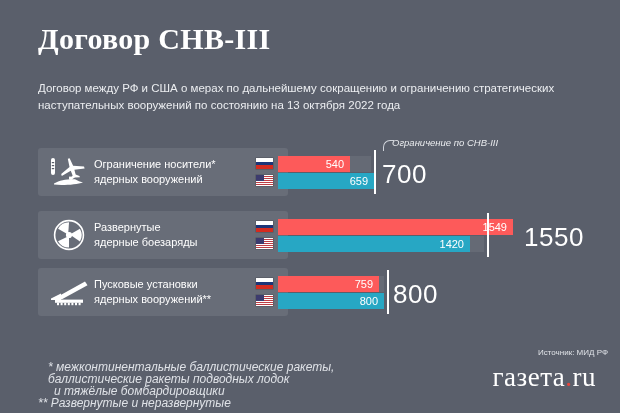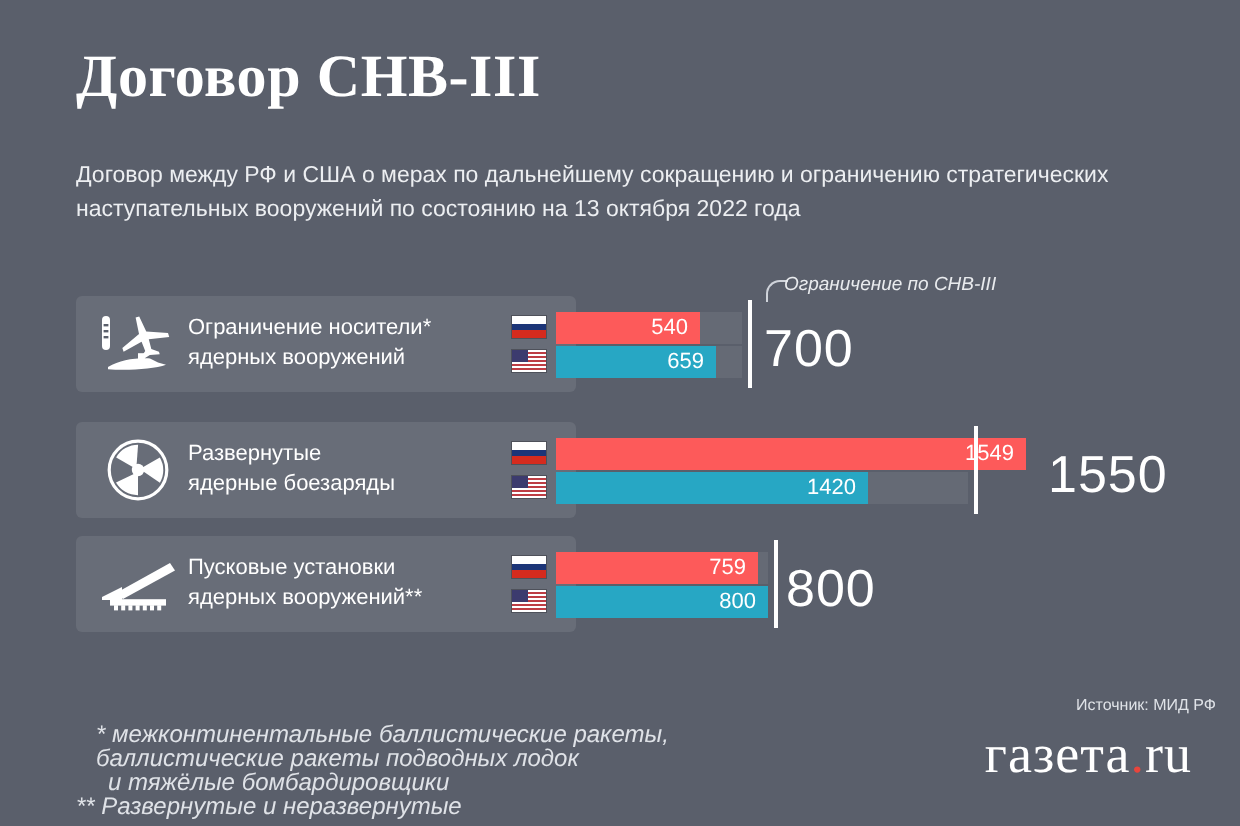--- a/index.html
+++ b/index.html
@@ -161,21 +161,21 @@
         <div class="stripe"></div>
       <div class="canton"></div>
     </div>
 
     <div class="bartrack" style="left:278px;top:8px;width:93px;">
       <div class="bar bar-ru" style="width:72px;">
         <span class="barval">540</span>
       </div>
     </div>
     <div class="bartrack" style="left:278px;top:25px;width:93px;">
-      <div class="bar bar-us" style="width:80px;">
+      <div class="bar bar-us" style="width:96px;">
         <span class="barval">659</span>
       </div>
     </div>
 
     <div class="limitline" style="left:374px;top:2px;height:44px;"></div>
     <div class="limitnum" style="left:382px;top:13px;">700</div>
   </div>
 
   <div class="row" style="top:211px;width:620px;">
     <div class="panel" style="width:250px;"></div>
@@ -216,21 +216,21 @@
         <div class="stripe"></div>
       <div class="canton"></div>
     </div>
 
     <div class="bartrack" style="left:278px;top:8px;width:206px;">
       <div class="bar bar-ru" style="width:205px;padding-left:30px;">
         <span class="barval">1549</span>
       </div>
     </div>
     <div class="bartrack" style="left:278px;top:25px;width:206px;">
-      <div class="bar bar-us" style="width:156px;">
+      <div class="bar bar-us" style="width:192px;">
         <span class="barval">1420</span>
       </div>
     </div>
 
     <div class="limitline" style="left:487px;top:2px;height:44px;"></div>
     <div class="limitnum" style="left:494px;top:13px;margin-left:30px;">1550</div>
   </div>
 
   <div class="row" style="top:268px;width:620px;">
     <div class="panel" style="width:250px;"></div>

